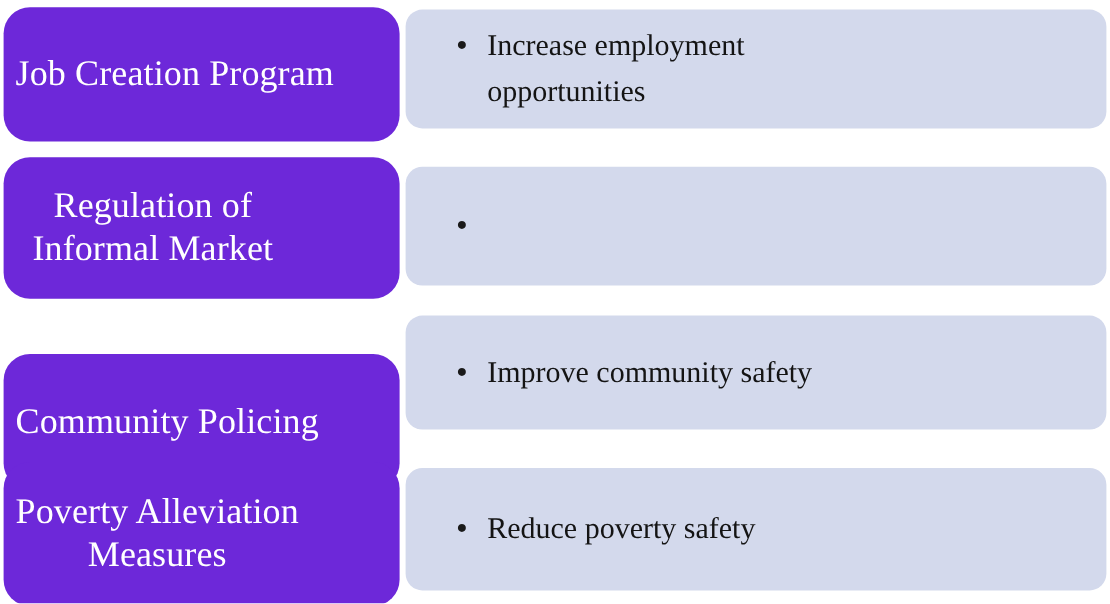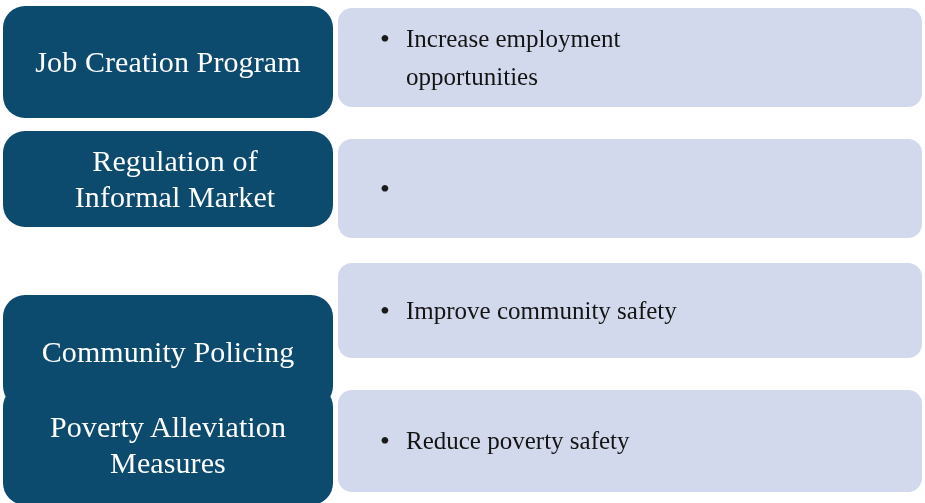--- a/index.html
+++ b/index.html
@@ -20,25 +20,25 @@
   }
   .row {
     position: absolute;
     left: 0;
     width: 925px;
   }
   .label-box {
     position: absolute;
     left: 3px;
     width: 330px;
-    background: #0c4a6e;
+    background: #6d28d9;
     border-radius: 22px;
     display: flex;
     align-items: center;
-    justify-content: center;
+    justify-content: flex-start;
     box-sizing: border-box;
     padding: 0 10px;
   }
   .label-text {
     color: #ffffff;
     font-size: 30px;
     line-height: 36px;
     text-align: center;
     white-space: pre-line;
     letter-spacing: 0.1px;
@@ -69,21 +69,21 @@
   .bullet-text {
     color: #141414;
     font-size: 25px;
     line-height: 38px;
     max-width: 330px;
   }
 
   
   #row-0 .label-box  { top: 6px;   height: 112px; }
   #row-0 .detail-box { top: 8px;   height: 99px;  }
-  #row-1 .label-box  { top: 131px; height: 96px; padding-left: 24px; }
+  #row-1 .label-box  { top: 131px; height: 118px; padding-left: 24px; }
   #row-1 .detail-box { top: 139px; height: 99px;  }
   #row-2 .label-box  { top: 259px; height: 113px; margin-top: 36px; }
   #row-2 .detail-box { top: 263px; height: 95px;  }
   #row-3 .label-box  { top: 385px; height: 120px; }
   #row-3 .detail-box { top: 390px; height: 102px; }
 </style>
 </head>
 <body>
 
 <div id="canvas">

